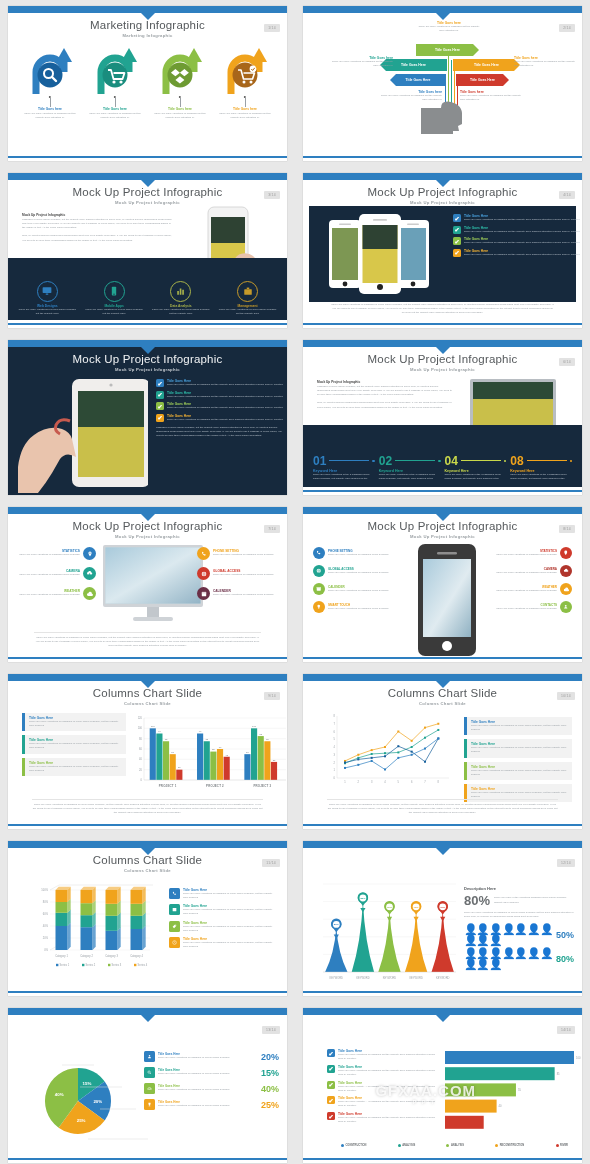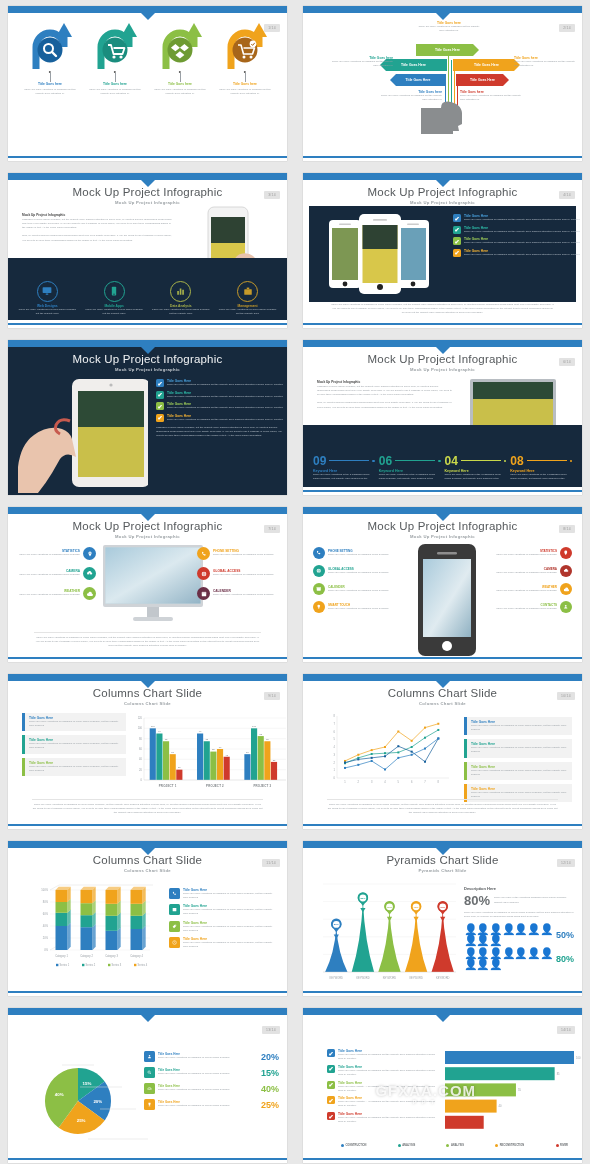--- a/index.html
+++ b/index.html
@@ -99,20 +99,24 @@
 <body>
 
 <div class="deck">
 
 <div class="slide-wrap">
  <div class="slide">
   <div class="topbar">
           <div class="notch"></div>
         </div>
   <div class="slide-body">
+   <div class="title">
+     <h2>Marketing Infographic</h2>
+     <h3>Marketing Infographic</h3>
+   </div>
    <div class="pgbadge">1/14</div>
    <div class="arrows">
      <div class="arrcol">
        <svg width="56" height="50" class="arrsvg">
          <path d="M14 48 L14 26 A14 14 0 0 1 42 26 L42 14" fill="none" stroke="#2e7fc0" stroke-width="7"></path>
          <path d="M42 2 L50 16 L34 16 Z" fill="#2e7fc0"></path>
          <circle cx="28" cy="29" r="12.5" fill="#17609c"></circle>
          <circle cx="26.5" cy="27.5" r="4.5" fill="none" stroke="#fff" stroke-width="2"></circle>
          <line x1="30" y1="31" x2="34" y2="35" stroke="#fff" stroke-width="2.4" stroke-linecap="round"></line>
        </svg>
@@ -438,30 +442,30 @@
      <rect x="8" y="0" width="86" height="52" rx="2" fill="#b8bdc2"></rect>
      <rect x="11" y="3" width="80" height="46" fill="#c9bf4a"></rect>
      <rect x="11" y="3" width="80" height="17" fill="#2d4a36"></rect>
      <rect x="0" y="52" width="104" height="4" rx="2" fill="#d3d7db"></rect>
      <rect x="44" y="52.8" width="17" height="2" rx="1" fill="#9aa0a6"></rect>
    </svg>
    <div class="dark" style="position:absolute;left:0;right:0;bottom:0;height:62px;"></div>
    <div style="position:absolute;left:10px;right:10px;bottom:6px;display:flex;gap:4px;">
      <div style="flex:1">
        <div style="display:flex;align-items:center;gap:3px;">
-         <div style="font-size:12px;font-weight:700;color:#2e7fc0">09</div>
+         <div style="font-size:12px;font-weight:700;color:#2e7fc0">01</div>
          <div style="flex:1;height:1px;background:#2e7fc0;"></div>
                 <div style="width:2.5px;height:2.5px;border-radius:50%;background:#2e7fc0"></div>
        </div>
        <div class="kw" style="color:#2e7fc0;margin-top:1px">Keyword Here</div>
        <div class="lorem onDark">There are many variations of the a passages lorem ipsum available, but majority have suffered  of the</div>
      </div>
      <div style="flex:1">
        <div style="display:flex;align-items:center;gap:3px;">
-         <div style="font-size:12px;font-weight:700;color:#21a391">06</div>
+         <div style="font-size:12px;font-weight:700;color:#21a391">02</div>
          <div style="flex:1;height:1px;background:#21a391;"></div>
                 <div style="width:2.5px;height:2.5px;border-radius:50%;background:#21a391"></div>
        </div>
        <div class="kw" style="color:#21a391;margin-top:1px">Keyword Here</div>
        <div class="lorem onDark">There are many variations of the a passages lorem ipsum available, but majority have suffered  of the</div>
      </div>
      <div style="flex:1">
        <div style="display:flex;align-items:center;gap:3px;">
          <div style="font-size:12px;font-weight:700;color:#c9d84a">04</div>
          <div style="flex:1;height:1px;background:#c9d84a;"></div>
@@ -1039,24 +1043,20 @@
   <div class="botbar"></div>
  </div>
 </div>
 
 <div class="slide-wrap">
  <div class="slide">
   <div class="topbar">
           <div class="notch"></div>
         </div>
   <div class="slide-body">
-   <div class="title">
-     <h2>Pyramids Chart Slide</h2>
-     <h3>Pyramids Chart Slide</h3>
-   </div>
    <div class="pgbadge">12/14</div>
    <svg style="position:absolute;left:14px;top:28px;" width="145" height="112" id="pyr-chart-svg">
             <line x1="6" y1="96" x2="139" y2="96" class="gridline"></line>
             <line x1="6" y1="78.4" x2="139" y2="78.4" class="gridline"></line>
             <line x1="6" y1="60.8" x2="139" y2="60.8" class="gridline"></line>
             <line x1="6" y1="43.2" x2="139" y2="43.2" class="gridline"></line>
             <line x1="6" y1="25.599999999999994" x2="139" y2="25.599999999999994" class="gridline"></line>
             <line x1="6" y1="8" x2="139" y2="8" class="gridline"></line>
             <path d="M8.128 96 Q17.28904 77.52 19.3 52 Q21.31096 77.52 30.472 96 Z" fill="#2e7fc0"></path>
             <path d="M19.3 53 a5.2 5.2 0 1 1 .01 0 M16.7 58.4 L19.3 63 L21.900000000000002 58.4" fill="#2e7fc0"></path>

